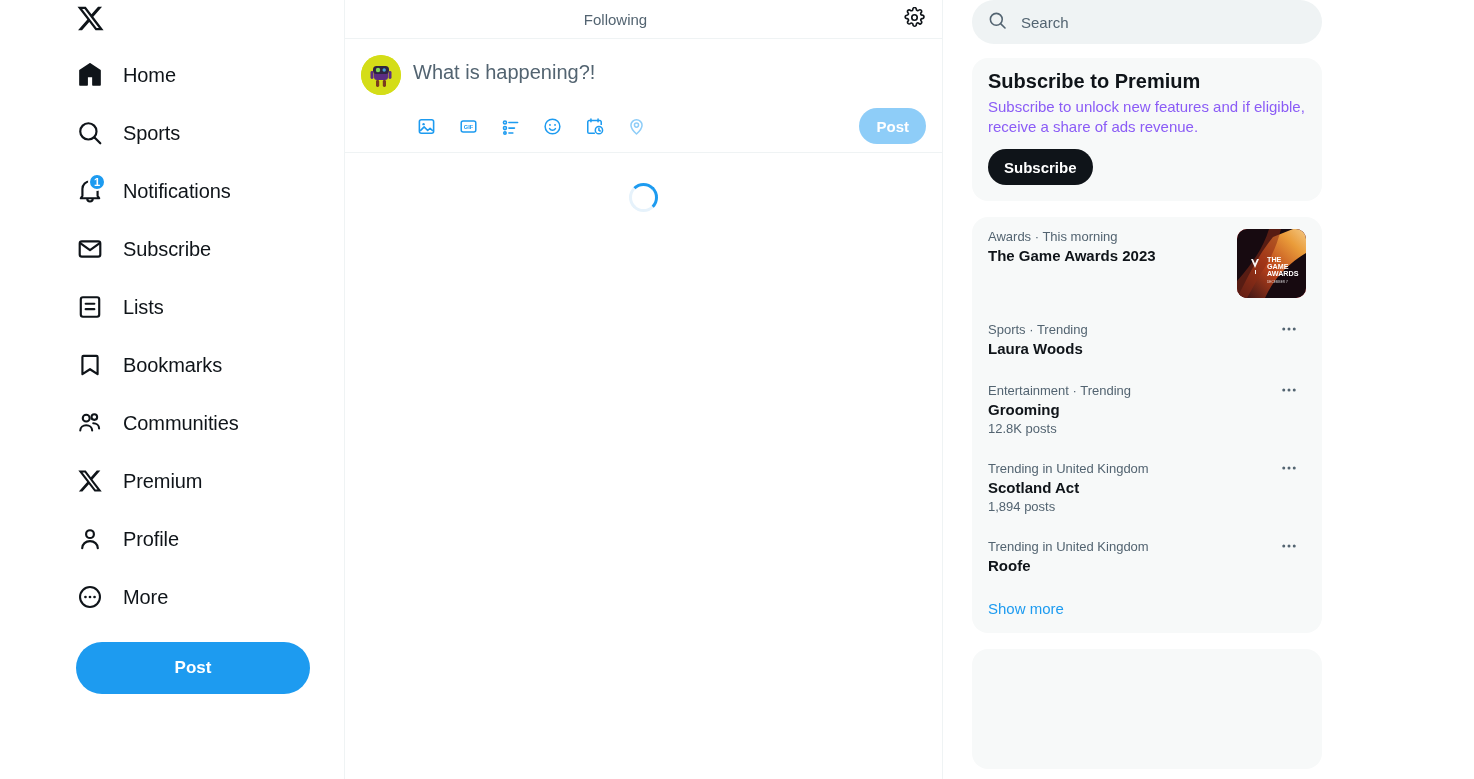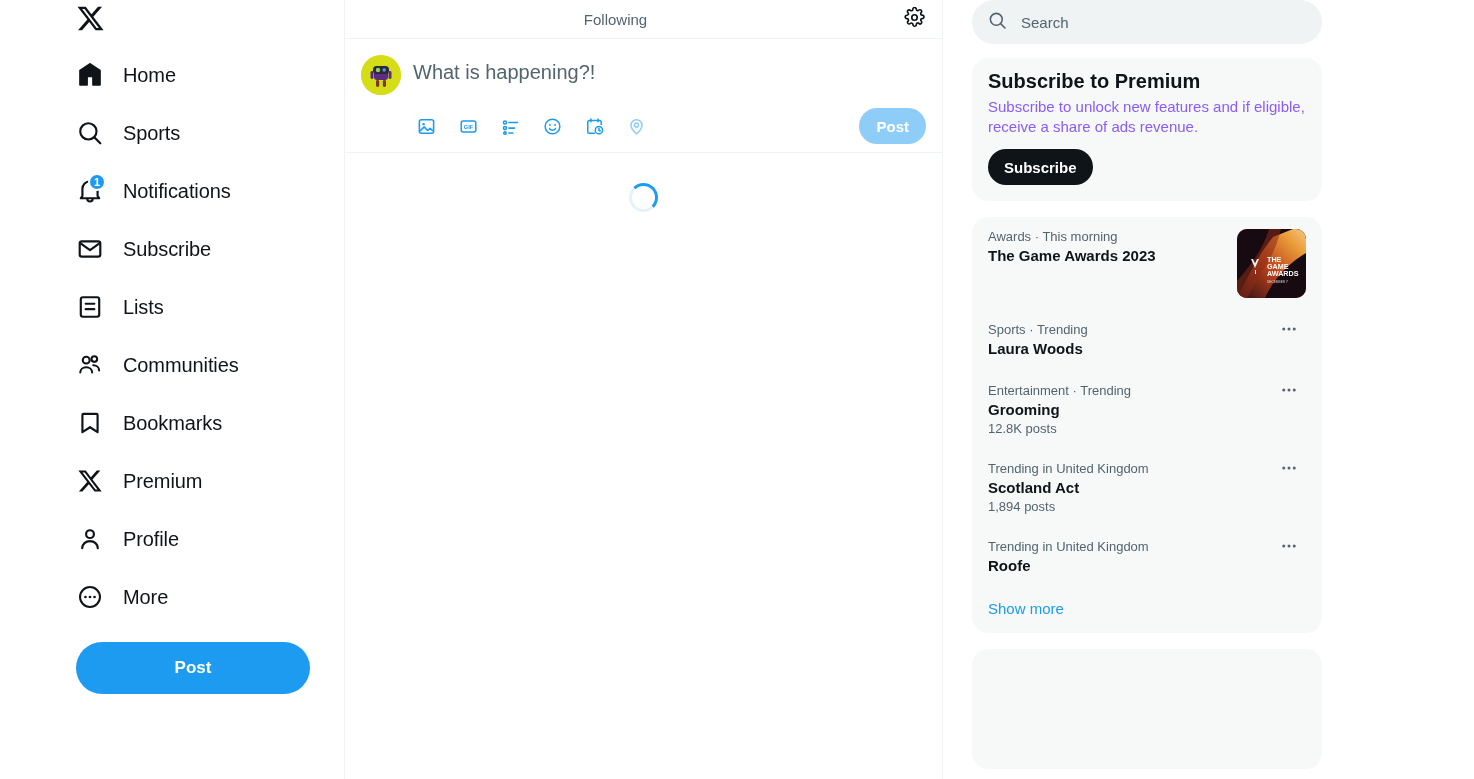--- a/index.html
+++ b/index.html
@@ -263,37 +263,37 @@
               <rect x="3.5" y="3" width="17" height="18" rx="2"></rect>
               <line x1="8" y1="9" x2="16" y2="9" stroke-linecap="round"></line>
               <line x1="8" y1="14" x2="16" y2="14" stroke-linecap="round"></line>
             </svg>
         </span>
         <span class="nav-label">Lists</span>
       </div>
 
       <div class="nav-item">
         <span class="nav-icon">
+          <svg viewBox="0 0 24 24" fill="none" stroke="#0f1419" stroke-width="2">
+              <path d="M6 3.5h12a1 1 0 011 1v16l-7-4.6-7 4.6v-16a1 1 0 011-1z" stroke-linejoin="round"></path>
+            </svg>
+        </span>
+        <span class="nav-label">Bookmarks</span>
+      </div>
+
+      <div class="nav-item">
+        <span class="nav-icon">
           <svg viewBox="0 0 24 24" fill="none" stroke="#0f1419" stroke-width="1.9">
               <circle cx="8.5" cy="7.5" r="3.2"></circle>
               <path d="M3 19c0-3 2.5-5 5.5-5s5.5 2 5.5 5" stroke-linecap="round"></path>
               <circle cx="16" cy="6.5" r="2.6"></circle>
               <path d="M15 12.2c3 0 5.4 2 5.4 4.8" stroke-linecap="round"></path>
             </svg>
         </span>
         <span class="nav-label">Communities</span>
-      </div>
-
-      <div class="nav-item">
-        <span class="nav-icon">
-          <svg viewBox="0 0 24 24" fill="none" stroke="#0f1419" stroke-width="2">
-              <path d="M6 3.5h12a1 1 0 011 1v16l-7-4.6-7 4.6v-16a1 1 0 011-1z" stroke-linejoin="round"></path>
-            </svg>
-        </span>
-        <span class="nav-label">Bookmarks</span>
       </div>
 
       <div class="nav-item">
         <span class="nav-icon">
           <svg viewBox="0 0 24 24" fill="#0f1419">
               <path d="M18.244 2.25h3.308l-7.227 8.26 8.502 11.24H16.17l-5.214-6.817L4.99 21.75H1.68l7.73-8.835L1.254 2.25H8.08l4.713 6.231zm-1.161 17.52h1.833L7.084 4.126H5.117z"></path>
             </svg>
         </span>
         <span class="nav-label">Premium</span>
       </div>

